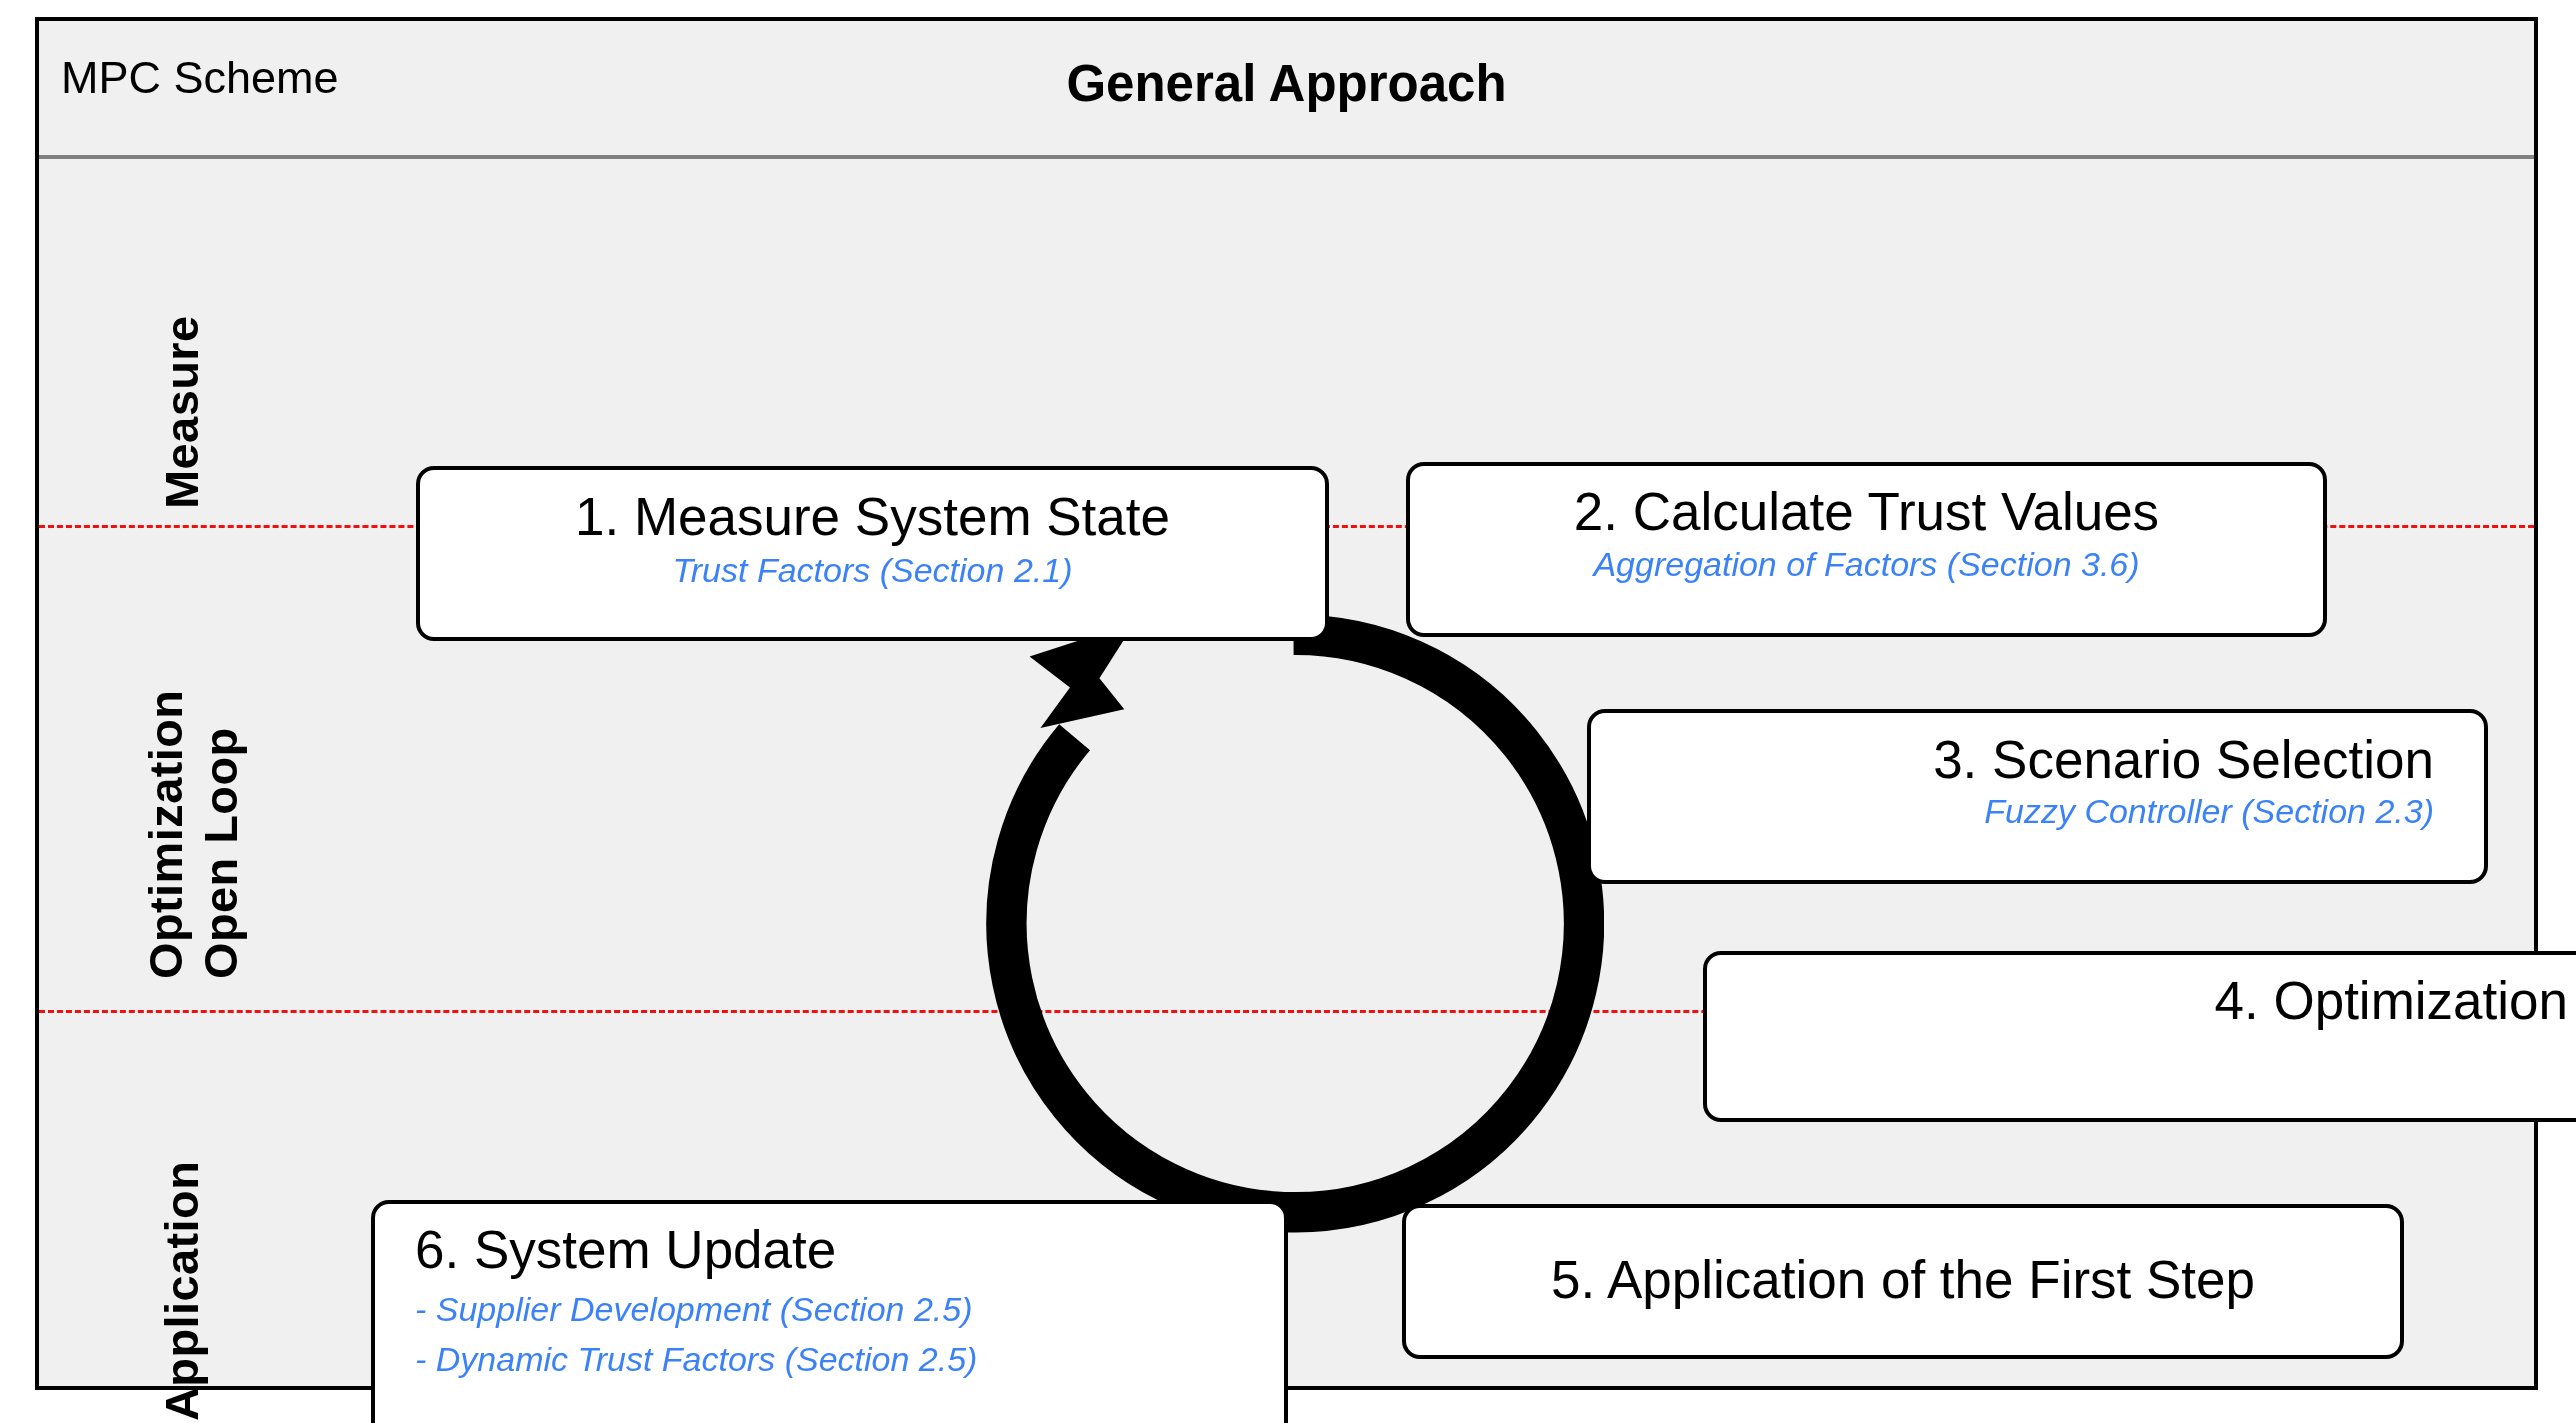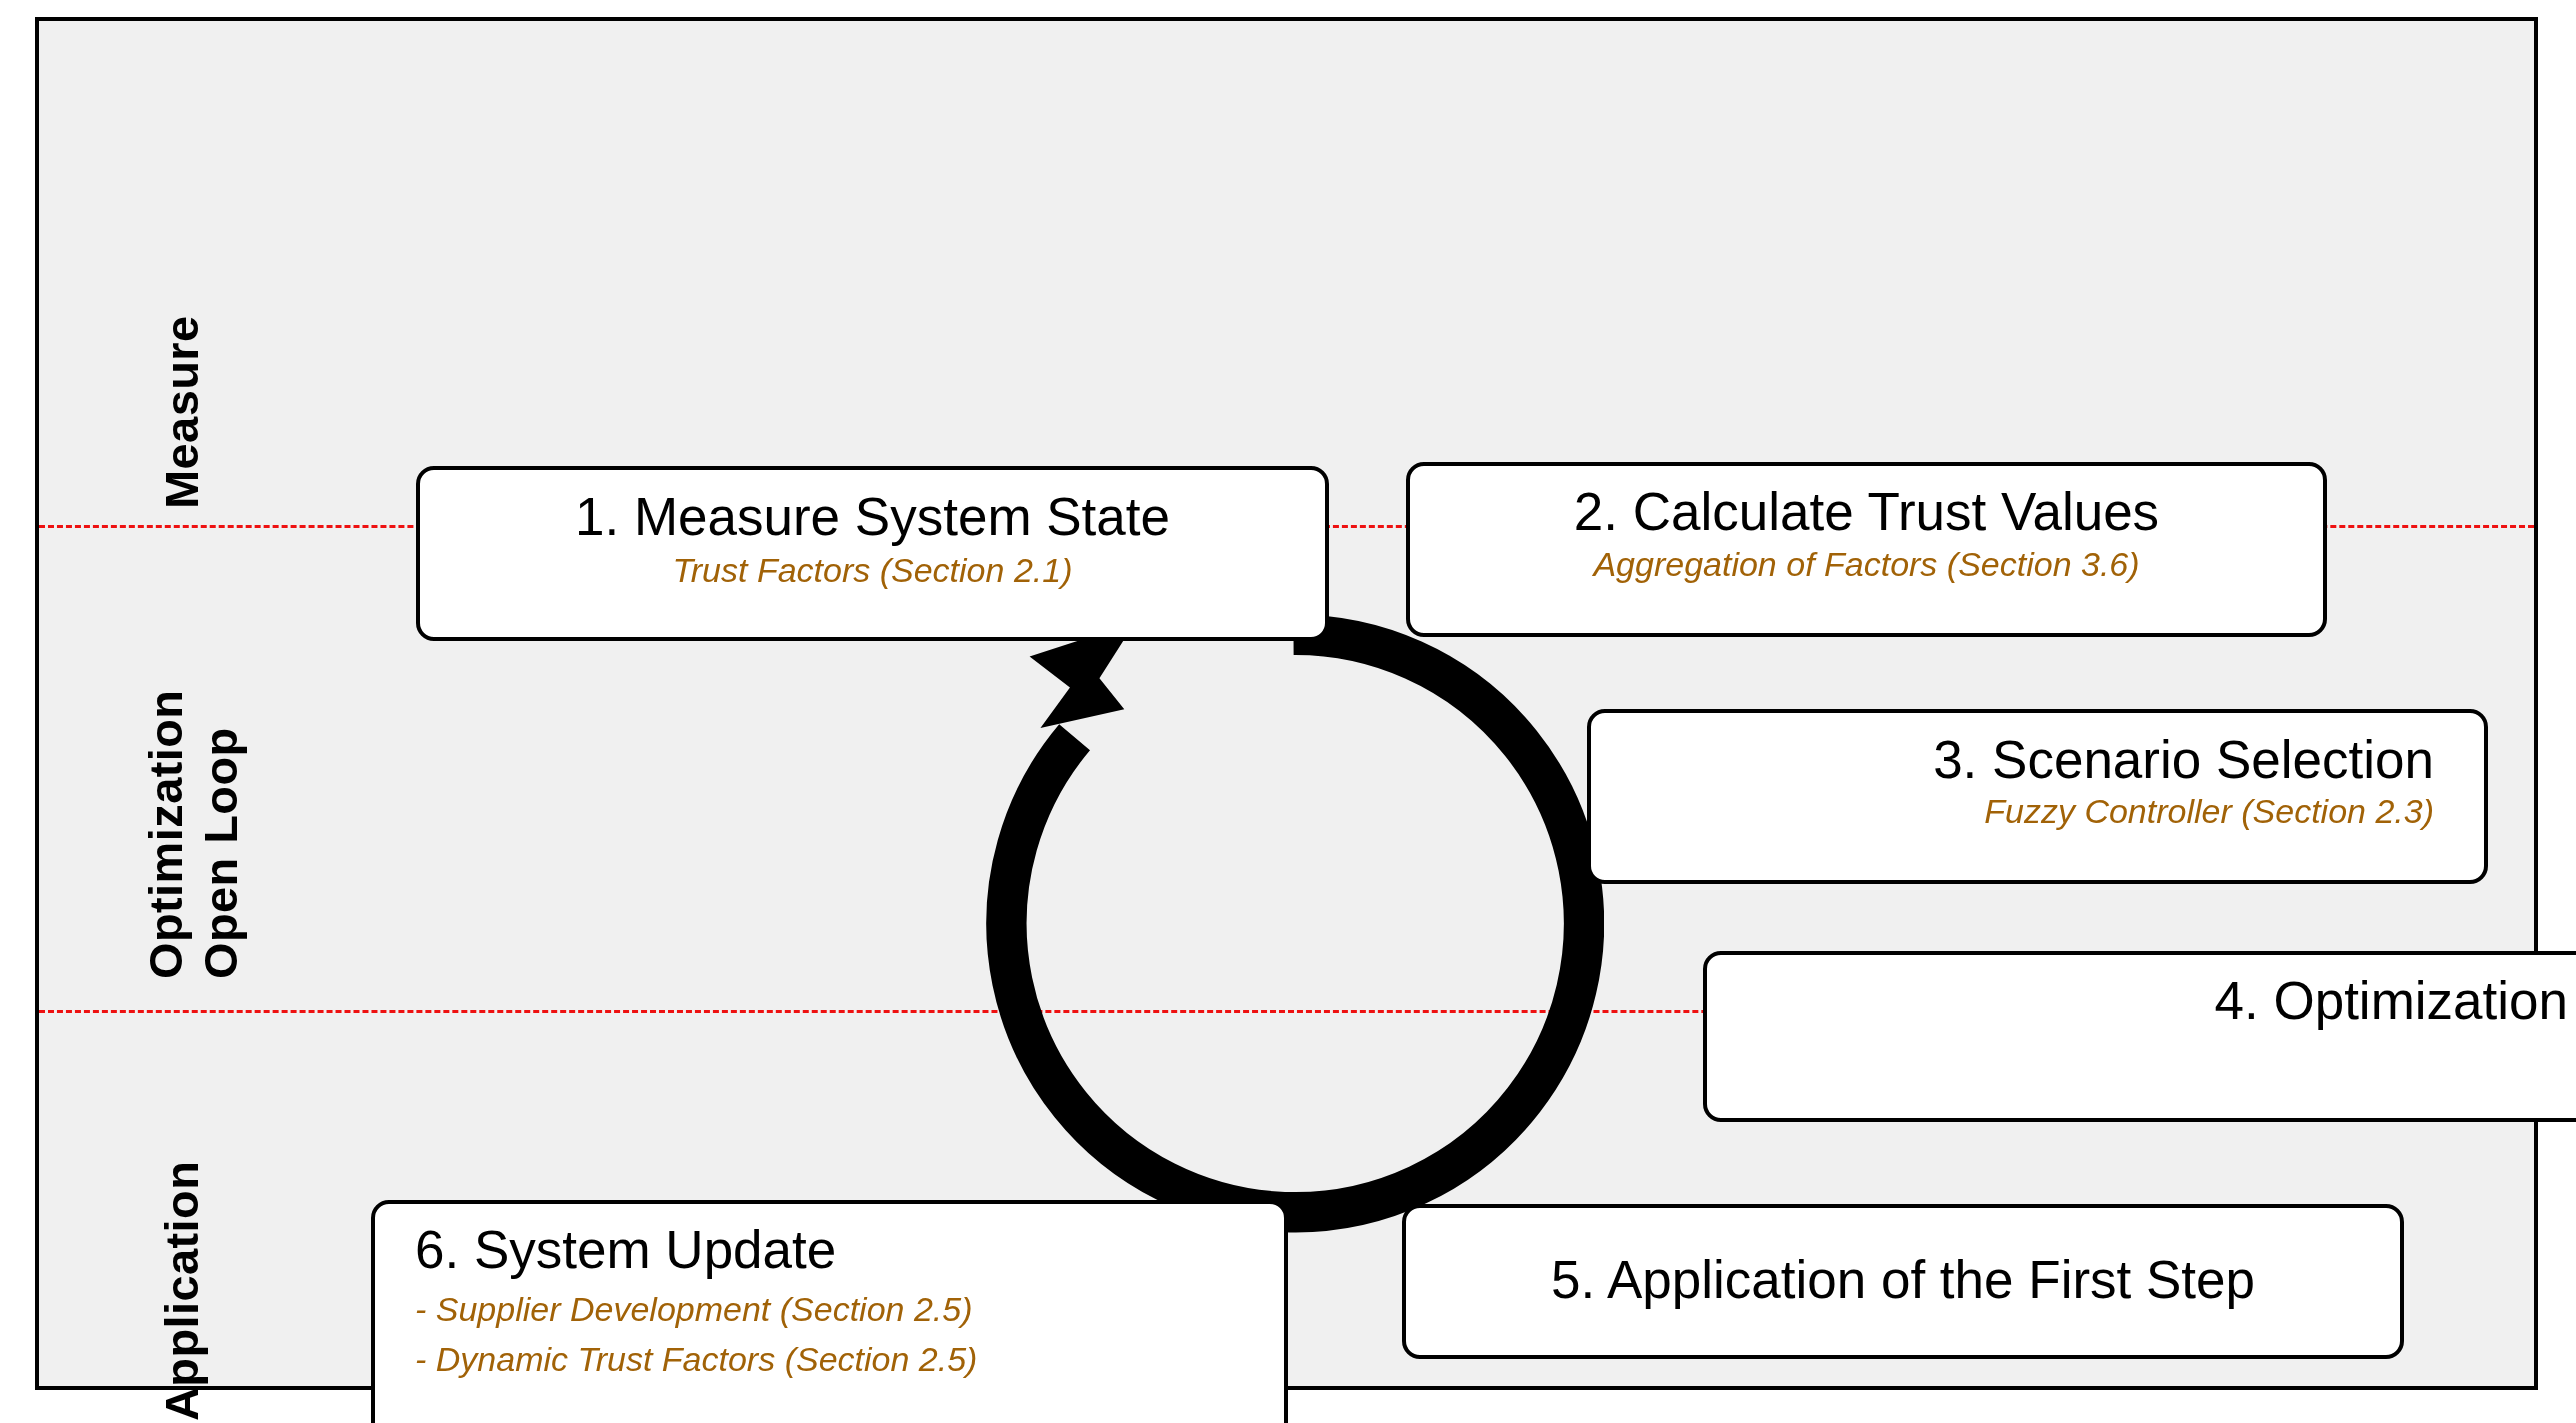--- a/index.html
+++ b/index.html
@@ -112,21 +112,21 @@
   }
   .step-title {
     font-size: 53px;
     color: #000;
     line-height: 1.0;
     white-space: nowrap;
   }
   .step-sub {
     font-size: 34px;
     font-style: italic;
-    color: #a16207;
+    color: #3b82f6;
     line-height: 1.15;
     white-space: nowrap;
   }
 
   
   #box-1 { left: 377px; top: 307px; width: 913px; height: 175px; }
   #box-1 .step-title { margin: 20px 40px 0 40px; text-align: center; }
   #box-1 .step-sub   { margin: 7.8px 40px 0 40px; text-align: center; }
 
   
@@ -152,20 +152,24 @@
   #box-6 { left: 332px; top: 1041px; width: 917px; height: 264px; }
   #box-6 .step-title { margin: 19px 0 0 40px; text-align: left; }
   #box-6 .step-sub   { margin: 11px 0 0 40px; text-align: left; }
   #box-6 .step-sub.first { margin-top: 14px; }
 </style>
 </head>
 <body>
 
 <div id="scheme-frame">
 
+  <div id="header-band">
+    <div id="scheme-label">MPC Scheme</div>
+    <div id="approach-title">General Approach</div>
+  </div>
 
   <div id="body-region">
 
     <div class="red-divider" id="divider-measure-optimization"></div>
     <div class="red-divider" id="divider-optimization-application"></div>
 
     <div class="phase-label" id="phase-measure">Measure</div>
     <div class="phase-label" id="phase-openloop-1">Open Loop</div>
     <div class="phase-label" id="phase-openloop-2">Optimization</div>
     <div class="phase-label" id="phase-application">Application</div>

